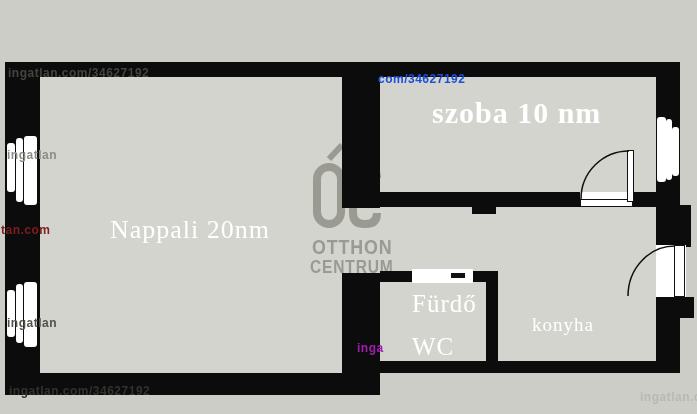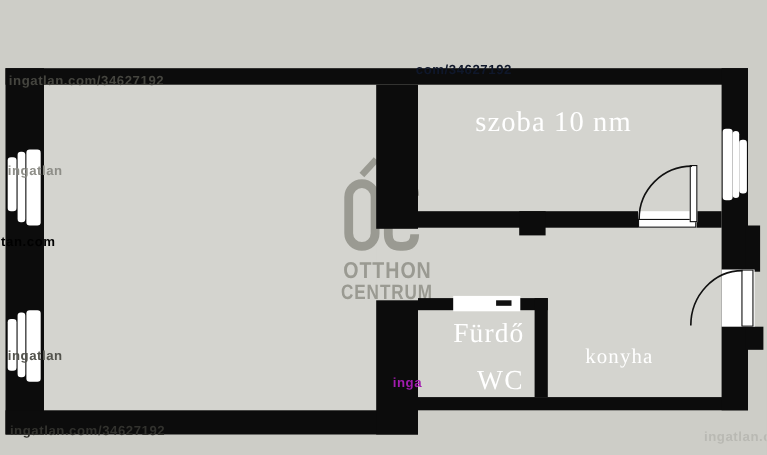--- a/index.html
+++ b/index.html
@@ -94,27 +94,28 @@
   <div class="abs door-leaf" style="left:674px;top:245px;width:11px;height:52px;"></div>
 
   <div class="abs door-gap" style="left:412px;top:269px;width:61px;height:14px;"></div>
   <div class="abs door-dash" style="left:451px;top:273px;width:14px;height:5px;"></div>
 
   <svg class="overlay" width="697" height="414">
     <path d="M 581 199 A 48 48 0 0 1 629 151" fill="none" stroke="#111" stroke-width="1.5"></path>
     <path d="M 628 296 A 47 50 0 0 1 675 246" fill="none" stroke="#111" stroke-width="1.5"></path>
   </svg>
 
-  <div class="abs room-label" style="left:432px;top:96px;width:135px;font-size:26px;">szoba 10 nm</div>
+  <div class="abs room-label" style="left:110px;top:215px;width:150px;font-size:26px;">Nappali 20nm</div>
+  <div class="abs room-label" style="left:432px;top:96px;width:135px;font-size:30px;font-weight:bold;">szoba 10 nm</div>
   <div class="abs room-label" style="left:412px;top:290px;width:64px;font-size:25px;text-align:right;">Fürdő</div>
-  <div class="abs room-label" style="left:412px;top:333px;width:64px;font-size:25px;text-align:right;">WC</div>
+  <div class="abs room-label" style="left:412px;top:333px;width:64px;font-size:25px;text-align:left;">WC</div>
   <div class="abs room-label" style="left:523px;top:314px;width:80px;font-size:19px;">konyha</div>
 
   <div class="wm" style="left:8px;top:66px;color:#45453f;">ingatlan.com/34627192</div>
-  <div class="wm" style="left:378px;top:56px;color:#0f172a;">com/34627192</div>
-  <div class="wm" style="left:1px;top:213px;color:#000000;">tan.com</div>
+  <div class="wm" style="left:378px;top:72px;color:#1d4ed8;">com/34627192</div>
+  <div class="wm" style="left:1px;top:223px;color:#7f1d1d;">tan.com</div>
   <div class="wm" style="left:7px;top:148px;color:#8d8d87;">ingatlan</div>
   <div class="wm" style="left:7px;top:316px;color:#52524c;">ingatlan</div>
   <div class="wm" style="left:357px;top:341px;color:#a21caf;">inga</div>
   <div class="wm" style="left:9px;top:384px;color:#32322e;">ingatlan.com/34627192</div>
   <div class="wm" style="left:640px;top:390px;color:#b9b9b3;">ingatlan.com</div>
 
 </div>
 
 </body></html>

